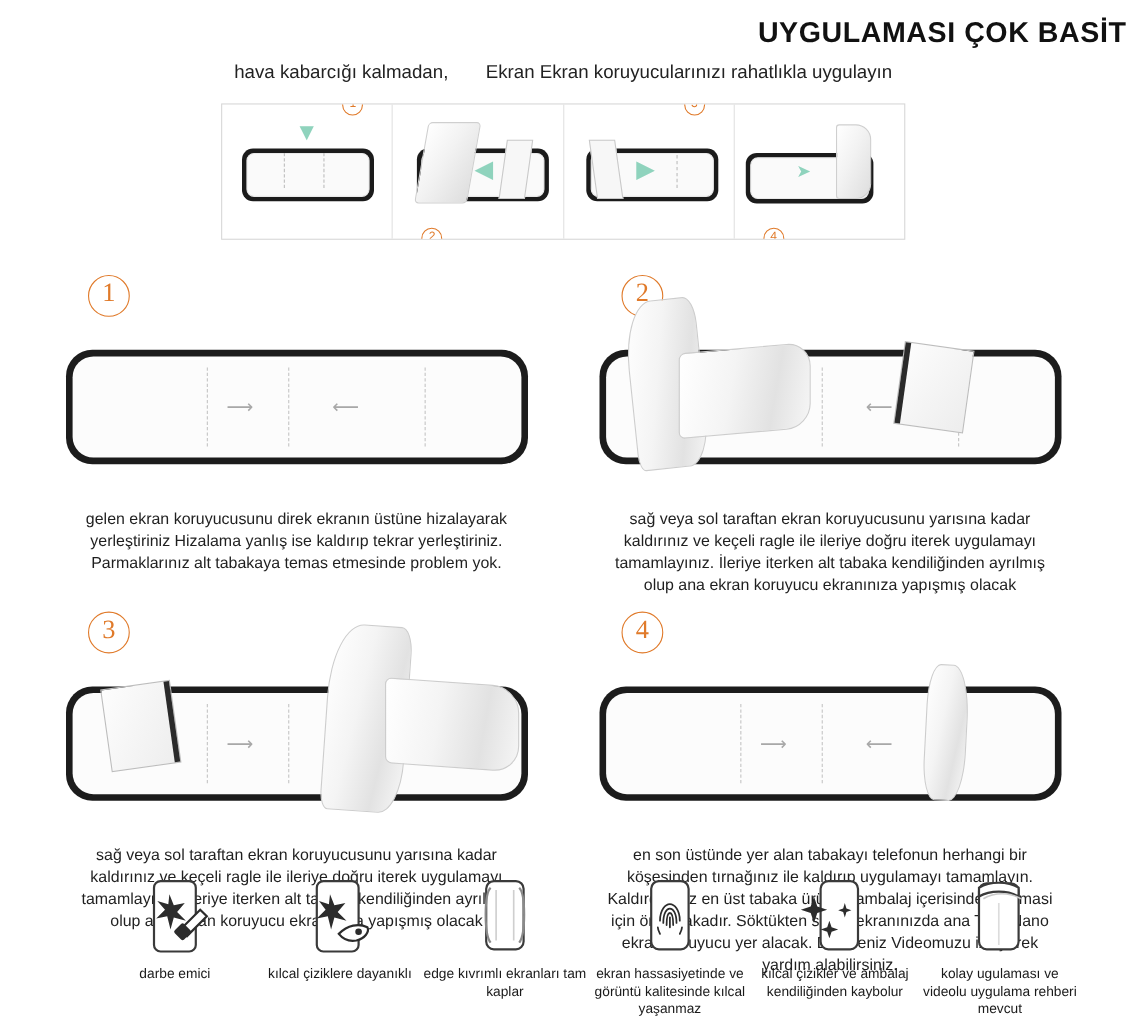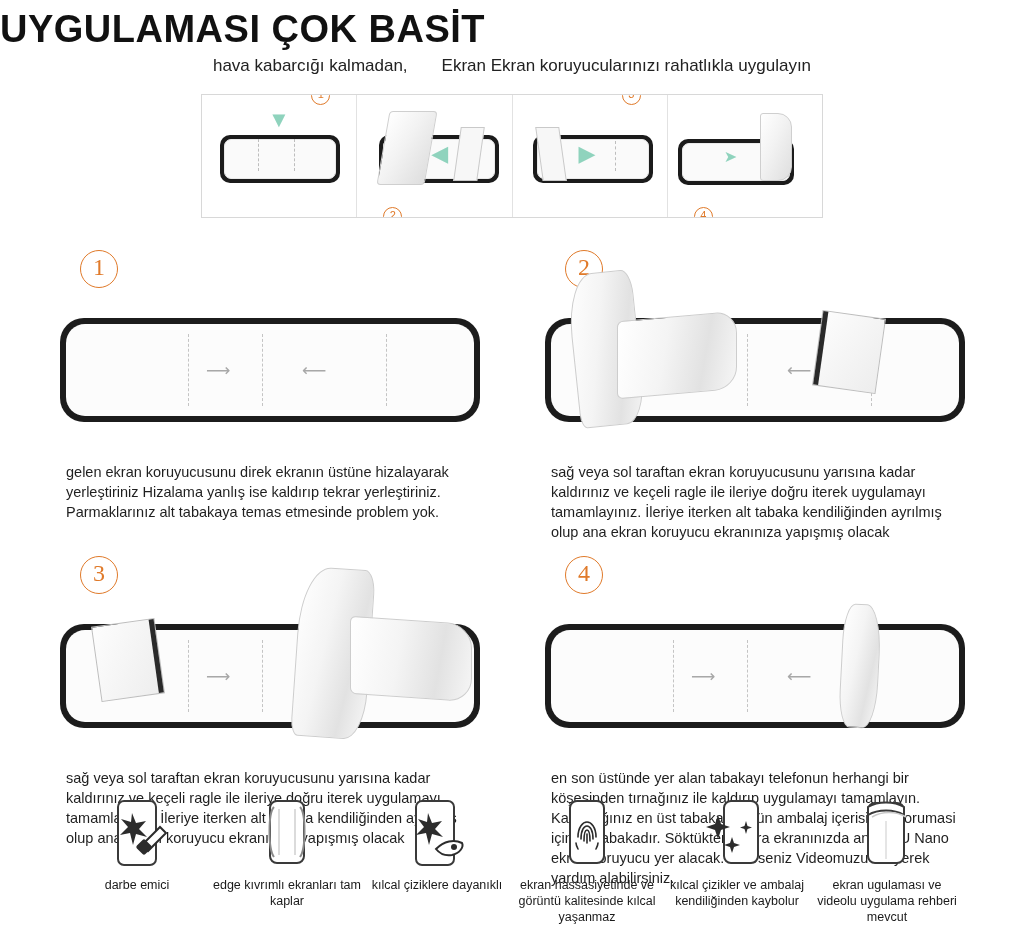--- a/index.html
+++ b/index.html
@@ -16,22 +16,22 @@
     position: relative;
   }
   .page {
     position: relative;
     width: 1024px;
     height: 925px;
   }
 
   
   .title {
-    text-align: left;
-    font-size: 38px;
+    text-align: right;
+    font-size: 26px;
     font-weight: bold;
     letter-spacing: 0.5px;
     color: #111;
     margin: 8px 0 0 0;
     line-height: 42px;
   }
   .subtitle-row {
     display: flex;
     justify-content: center;
     align-items: baseline;
@@ -173,21 +173,21 @@
     border-left: 1.2px dashed #c4c4c4;
   }
   .screen .ar {
     position: absolute;
     top: 50%;
     transform: translateY(-50%);
     color: #a8a8a8;
     font-size: 17px;
   }
   .caption {
-    text-align: left;
+    text-align: center;
     font-size: 14.5px;
     line-height: 20px;
     color: #1f1f1f;
     padding: 0 34px;
     margin-top: 2px;
   }
 
   
   .peel {
     position: absolute;
@@ -215,21 +215,21 @@
     background: #2a2a2a;
   }
 
   
   .features {
     position: absolute;
     left: 0;
     right: 0;
     bottom: 8px;
     display: flex;
-    justify-content: center;
+    justify-content: flex-end;
     padding: 0 40px;
     box-sizing: border-box;
   }
   .feature {
     width: 150px;
     text-align: center;
   }
   .feature .ficon {
     height: 76px;
     display: flex;
@@ -388,40 +388,40 @@
           <path d="M40 48 L58 30 L64 36 L46 54 Z" fill="#ffffff" stroke="#2c2c2c" stroke-width="2"></path>
           <rect x="36" y="44" width="12" height="12" rx="2" transform="rotate(-45 42 50)" fill="#2c2c2c"></rect>
         </svg>
       </div>
       <div class="flabel">darbe emici</div>
     </div>
 
     <div class="feature">
       <div class="ficon">
         <svg width="70" height="72" viewBox="0 0 70 72">
+          <rect x="14" y="4" width="38" height="64" rx="6" fill="#ffffff" stroke="#3a3a3a" stroke-width="2"></rect>
+          <path d="M26 16 L30 26 L40 24 L33 32 L41 40 L30 37 L27 48 L24 36 L14 38 L22 30 L16 22 L25 25 Z" fill="#2c2c2c"></path>
+          <path d="M34 52 C42 44 52 42 60 46 C62 50 58 56 50 58 C44 59 38 57 34 52 Z" fill="#ffffff" stroke="#2c2c2c" stroke-width="2"></path>
+          <circle cx="52" cy="50" r="3" fill="#2c2c2c"></circle>
+        </svg>
+      </div>
+      <div class="flabel">kılcal çiziklere dayanıklı</div>
+    </div>
+
+    <div class="feature">
+      <div class="ficon">
+        <svg width="70" height="72" viewBox="0 0 70 72">
           <rect x="18" y="4" width="34" height="62" rx="7" fill="#ffffff" stroke="#3a3a3a" stroke-width="2"></rect>
           <path d="M22 10 C16 16 16 52 22 60" fill="none" stroke="#8a8a8a" stroke-width="2"></path>
           <path d="M48 10 C54 16 54 52 48 60" fill="none" stroke="#8a8a8a" stroke-width="2"></path>
           <line x1="27" y1="12" x2="27" y2="58" stroke="#cfcfcf" stroke-width="1.5"></line>
           <line x1="43" y1="12" x2="43" y2="58" stroke="#cfcfcf" stroke-width="1.5"></line>
         </svg>
       </div>
       <div class="flabel">edge kıvrımlı ekranları tam kaplar</div>
-    </div>
-
-    <div class="feature">
-      <div class="ficon">
-        <svg width="70" height="72" viewBox="0 0 70 72">
-          <rect x="14" y="4" width="38" height="64" rx="6" fill="#ffffff" stroke="#3a3a3a" stroke-width="2"></rect>
-          <path d="M26 16 L30 26 L40 24 L33 32 L41 40 L30 37 L27 48 L24 36 L14 38 L22 30 L16 22 L25 25 Z" fill="#2c2c2c"></path>
-          <path d="M34 52 C42 44 52 42 60 46 C62 50 58 56 50 58 C44 59 38 57 34 52 Z" fill="#ffffff" stroke="#2c2c2c" stroke-width="2"></path>
-          <circle cx="52" cy="50" r="3" fill="#2c2c2c"></circle>
-        </svg>
-      </div>
-      <div class="flabel">kılcal çiziklere dayanıklı</div>
     </div>
 
     <div class="feature">
       <div class="ficon">
         <svg width="70" height="72" viewBox="0 0 70 72">
           <rect x="18" y="4" width="34" height="62" rx="7" fill="#ffffff" stroke="#3a3a3a" stroke-width="2"></rect>
           <g fill="none" stroke="#2c2c2c" stroke-width="1.6" stroke-linecap="round">
             <path d="M26 40 C26 30 31 25 35 25 C39 25 44 30 44 40"></path>
             <path d="M29 42 C29 33 32 29 35 29 C38 29 41 33 41 42"></path>
             <path d="M32 44 C32 36 33 33 35 33 C37 33 38 36 38 44"></path>
@@ -448,18 +448,18 @@
 
     <div class="feature">
       <div class="ficon">
         <svg width="70" height="72" viewBox="0 0 70 72">
           <rect x="16" y="6" width="36" height="60" rx="7" fill="#ffffff" stroke="#3a3a3a" stroke-width="2"></rect>
           <path d="M16 18 C26 12 42 12 52 18 L52 10 C42 4 26 4 16 10 Z" fill="#ffffff" stroke="#3a3a3a" stroke-width="2"></path>
           <path d="M20 20 C30 14 44 14 54 20" fill="none" stroke="#c9c9c9" stroke-width="1.5"></path>
           <line x1="34" y1="24" x2="34" y2="62" stroke="#dcdcdc" stroke-width="1.5"></line>
         </svg>
       </div>
-      <div class="flabel">ekran ugulaması ve videolu uygulama rehberi mevcut</div>
+      <div class="flabel">kolay ugulaması ve videolu uygulama rehberi mevcut</div>
     </div>
 
   </div>
 
 </div>
 
 </body></html>

